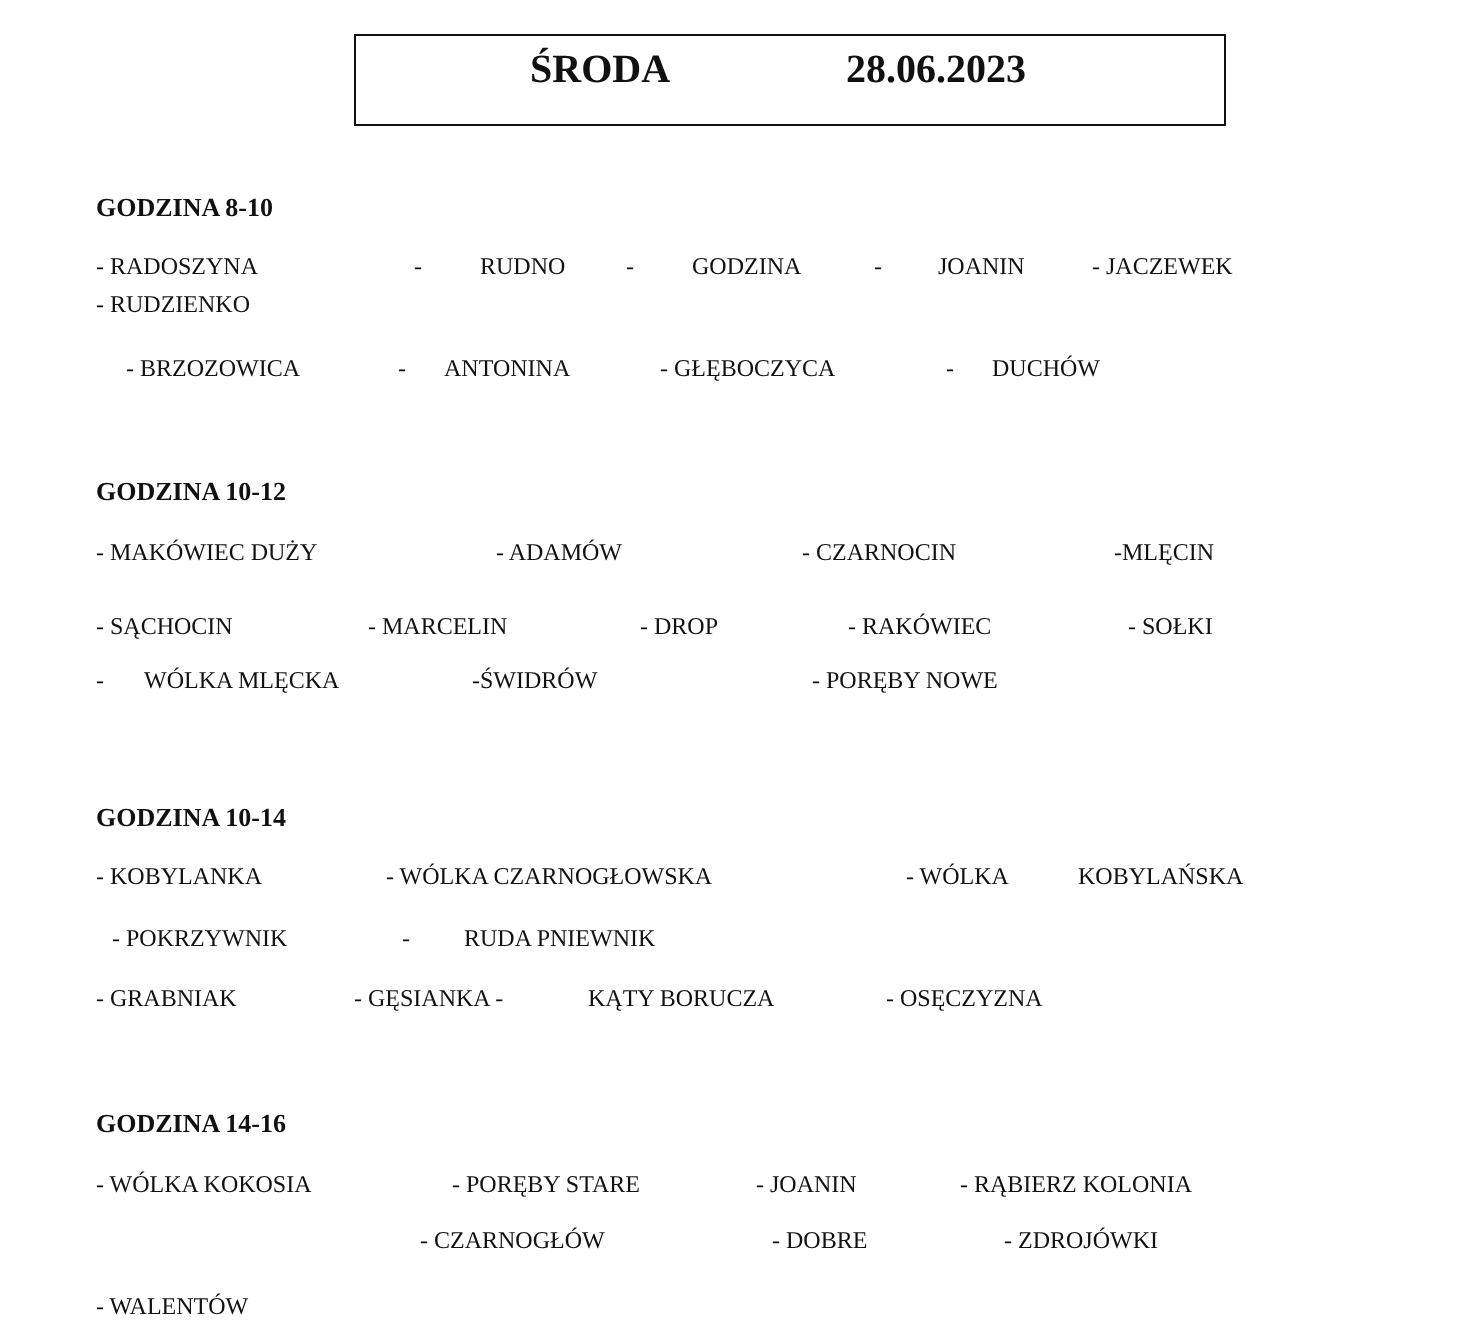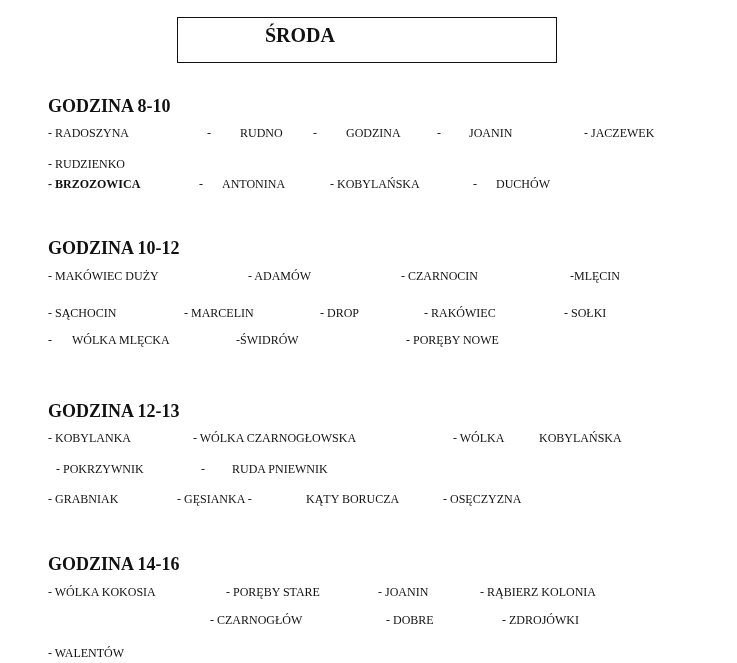--- a/index.html
+++ b/index.html
@@ -12,105 +12,106 @@
       height: 663px;
       position: relative;
       overflow: hidden;
       font-family: "Liberation Serif", "DejaVu Serif", serif;
       color: #111111;
     }
     .header-box {
       position: absolute;
       left: 177px;
       top: 17px;
-      width: 380px;
+      width: 436px;
       height: 46px;
       border: 1.5px solid #111;
       box-sizing: border-box;
     }
     .header-day, .header-date {
       position: absolute;
       top: 6px;
       font-weight: bold;
       font-size: 20px;
     }
     .header-day { left: 87px; }
     .header-date { left: 245px; }
     .section-title {
       position: absolute;
       left: 48px;
       font-weight: bold;
-      font-size: 18px;
+      font-size: 13px;
     }
     .item {
       position: absolute;
       font-size: 12px;
       white-space: pre;
     }
   </style>
 </head>
 <body>
 
 <div class="header-box">
   <span class="header-day">ŚRODA</span>
+  <span class="header-date">28.06.2023</span>
 </div>
 
 <div>
   <div class="section-title" style="top:96px">GODZINA 8-10</div>
   <div>
       <span class="item" style="left: 48px; top: 126px;">- RADOSZYNA</span>
       <span class="item" style="left: 207px; top: 126px;">-</span>
       <span class="item" style="left: 240px; top: 126px;">RUDNO</span>
       <span class="item" style="left: 313px; top: 126px;">-</span>
       <span class="item" style="left: 346px; top: 126px;">GODZINA</span>
       <span class="item" style="left: 437px; top: 126px;">-</span>
       <span class="item" style="left: 469px; top: 126px;">JOANIN</span>
-      <span class="item" style="left: 584px; top: 126px; font-family: Liberation Serif, serif;">- JACZEWEK</span>
-      <span class="item" style="left: 48px; top: 157px;">- RUDZIENKO</span>
-      <span class="item" style="left: 48px; top: 177px; font-weight: bold;">- BRZOZOWICA</span>
+      <span class="item" style="left: 546px; top: 126px; font-family: Liberation Serif, serif;">- JACZEWEK</span>
+      <span class="item" style="left: 48px; top: 145px;">- RUDZIENKO</span>
+      <span class="item" style="left: 63px; top: 177px;">- BRZOZOWICA</span>
       <span class="item" style="left: 199px; top: 177px;">-</span>
       <span class="item" style="left: 222px; top: 177px;">ANTONINA</span>
-      <span class="item" style="left: 330px; top: 177px;">- KOBYLAŃSKA</span>
+      <span class="item" style="left: 330px; top: 177px;">- GŁĘBOCZYCA</span>
       <span class="item" style="left: 473px; top: 177px;">-</span>
       <span class="item" style="left: 496px; top: 177px;">DUCHÓW</span>
     </div>
 </div>
 
 <div>
   <div class="section-title" style="top:238px">GODZINA 10-12</div>
   <div>
       <span class="item" style="left: 48px; top: 269px;">- MAKÓWIEC DUŻY</span>
       <span class="item" style="left: 248px; top: 269px;">- ADAMÓW</span>
       <span class="item" style="left: 401px; top: 269px;">- CZARNOCIN</span>
-      <span class="item" style="left: 570px; top: 269px;">-MLĘCIN</span>
+      <span class="item" style="left: 557px; top: 269px;">-MLĘCIN</span>
       <span class="item" style="left: 48px; top: 306px;">- SĄCHOCIN</span>
       <span class="item" style="left: 184px; top: 306px;">- MARCELIN</span>
       <span class="item" style="left: 320px; top: 306px;">- DROP</span>
       <span class="item" style="left: 424px; top: 306px;">- RAKÓWIEC</span>
       <span class="item" style="left: 564px; top: 306px;">- SOŁKI</span>
       <span class="item" style="left: 48px; top: 333px;">-</span>
       <span class="item" style="left: 72px; top: 333px;">WÓLKA MLĘCKA</span>
       <span class="item" style="left: 236px; top: 333px;">-ŚWIDRÓW</span>
       <span class="item" style="left: 406px; top: 333px;">- PORĘBY NOWE</span>
     </div>
 </div>
 
 <div>
-  <div class="section-title" style="top:401px">GODZINA 12-13</div>
+  <div class="section-title" style="top:401px">GODZINA 10-14</div>
   <div>
       <span class="item" style="left: 48px; top: 431px;">- KOBYLANKA</span>
       <span class="item" style="left: 193px; top: 431px;">- WÓLKA CZARNOGŁOWSKA</span>
       <span class="item" style="left: 453px; top: 431px;">- WÓLKA</span>
       <span class="item" style="left: 539px; top: 431px;">KOBYLAŃSKA</span>
       <span class="item" style="left: 56px; top: 462px;">- POKRZYWNIK</span>
       <span class="item" style="left: 201px; top: 462px;">-</span>
       <span class="item" style="left: 232px; top: 462px;">RUDA PNIEWNIK</span>
       <span class="item" style="left: 48px; top: 492px;">- GRABNIAK</span>
       <span class="item" style="left: 177px; top: 492px;">- GĘSIANKA -</span>
-      <span class="item" style="left: 294px; top: 492px; margin-left: 12px;">KĄTY BORUCZA</span>
+      <span class="item" style="left: 294px; top: 492px;">KĄTY BORUCZA</span>
       <span class="item" style="left: 443px; top: 492px;">- OSĘCZYZNA</span>
     </div>
 </div>
 
 <div>
   <div class="section-title" style="top:554px">GODZINA 14-16</div>
   <div>
       <span class="item" style="left: 48px; top: 585px;">- WÓLKA KOKOSIA</span>
       <span class="item" style="left: 226px; top: 585px;">- PORĘBY STARE</span>
       <span class="item" style="left: 378px; top: 585px;">- JOANIN</span>

